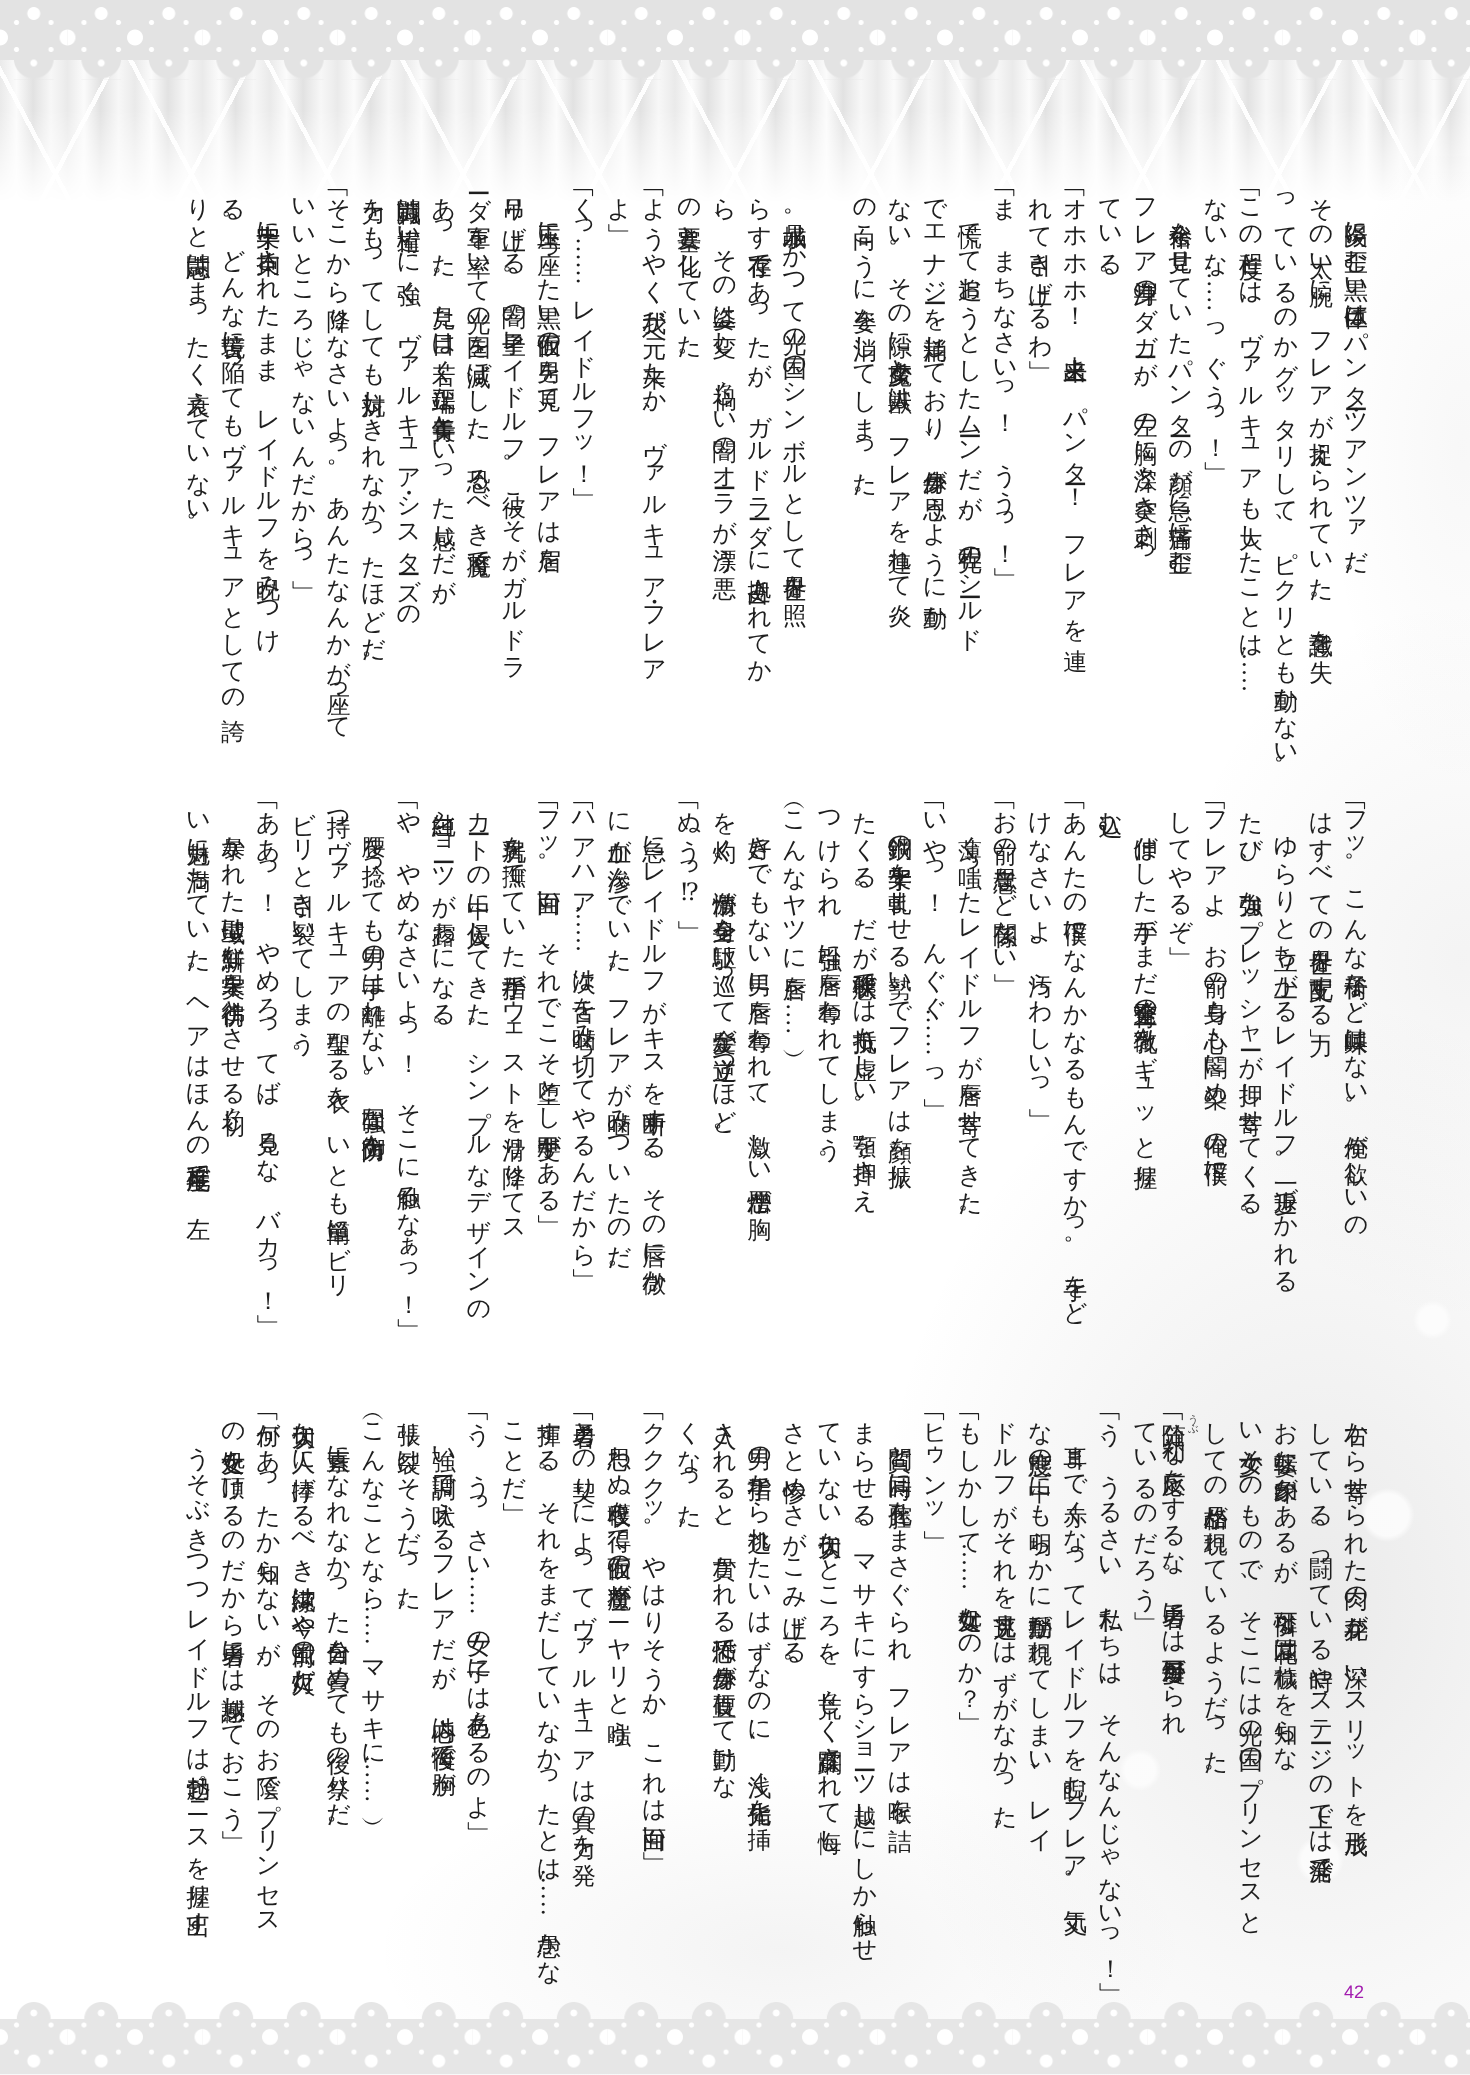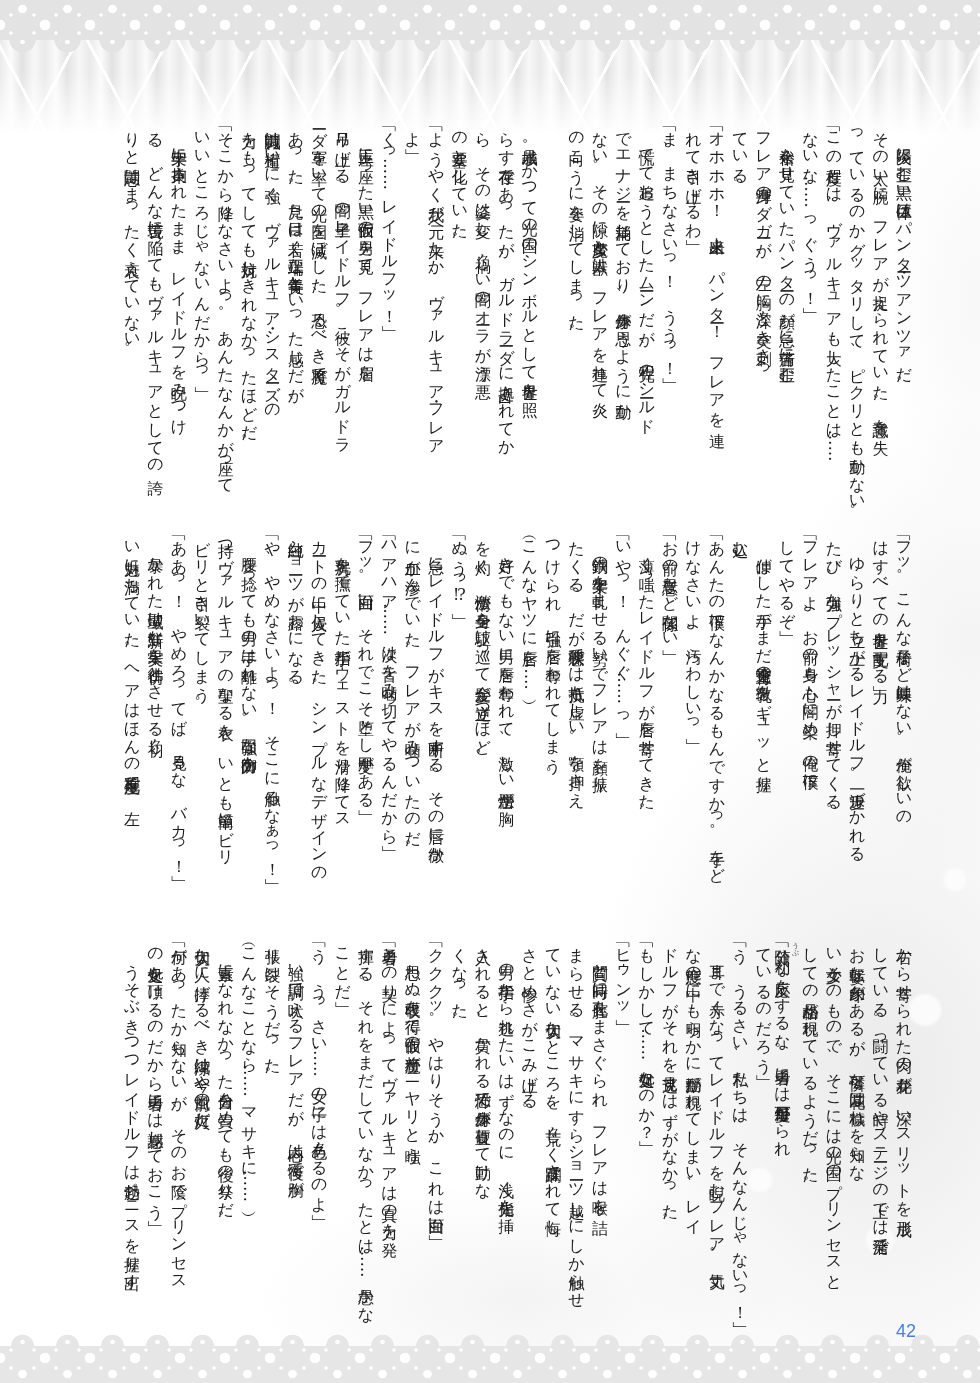--- a/index.html
+++ b/index.html
@@ -85,21 +85,21 @@
     font-size:16px; line-height:23.4px; color:#1e1e1e;
   }
   #tier-1 { top:121px; }
   #tier-2 { top:530px; }
   #tier-3 { top:937px; }
   .col { width:23.4px; white-space:nowrap; }
   ruby rt { font-size:7px; color:#444; }
 
   .page-number {
     position:absolute; left:896px; top:1321px; z-index:6;
-    font-family:"Liberation Sans", sans-serif; font-size:18px; color:#3b82f6;
+    font-family:"Liberation Sans", sans-serif; font-size:12px; color:#a21caf;
   }
 </style>
 </head>
 <body>
 
 <div class="book-page">
   <div class="haze"></div>
   <div class="curtain"></div>
   <div class="lace-top"></div>
   <div class="lace-top-scallop"></div>

